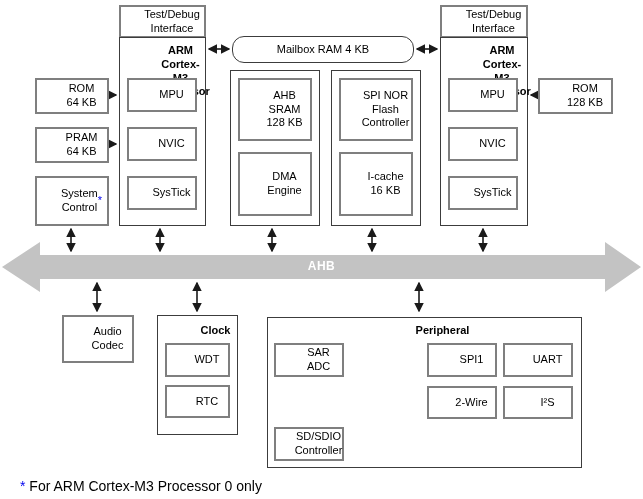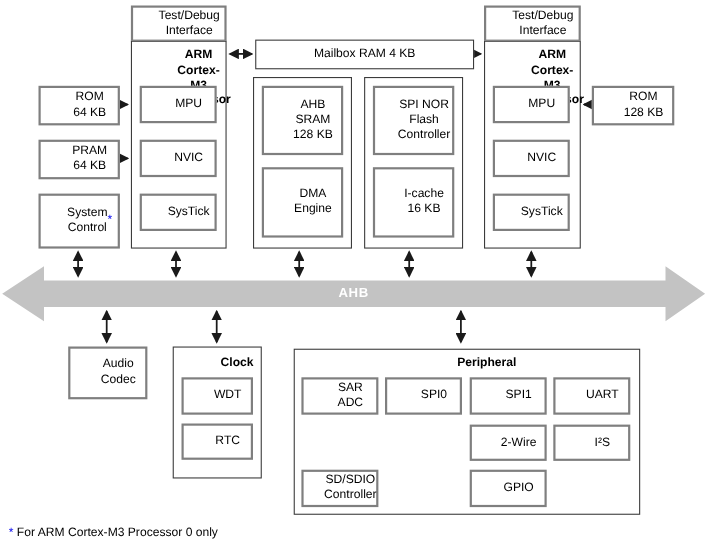--- a/index.html
+++ b/index.html
@@ -42,23 +42,23 @@
     top: 259px;
     text-align: center;
     color: #ffffff;
     font-weight: bold;
     font-size: 12px;
     letter-spacing: 0.5px;
   }
   .blue { color: #0000ee; }
   #footnote {
     position: absolute;
-    left: 8px;
+    left: 20px;
     top: 478px;
-    font-size: 11px;
+    font-size: 14px;
     color: #000;
   }
 </style>
 </head>
 <body>
 
 <div id="canvas">
 
   <svg id="arrow-layer" viewBox="0 0 643 499" xmlns="http://www.w3.org/2000/svg">
     <defs>
@@ -98,21 +98,21 @@
   <div class="box gray" style="left:127px;top:127px;width:70px;height:34px;">NVIC</div>
   <div class="box gray" style="left:127px;top:176px;width:70px;height:34px;">SysTick</div>
 
   <div class="box gray pre" style="left:35px;top:78px;width:74px;height:36px;">ROM
 64 KB</div>
   <div class="box gray pre" style="left:35px;top:127px;width:74px;height:36px;">PRAM
 64 KB</div>
   <div class="box gray pre" style="left:35px;top:176px;width:74px;height:50px;"><span>System
 Control</span><span class="blue">*</span></div>
 
-  <div class="box thin" style="left:232px;top:36px;width:199px;height:27px;">Mailbox RAM 4 KB</div>
+  <div class="box thin" style="left:232px;top:36px;width:182px;height:27px;border-radius:12px;">Mailbox RAM 4 KB</div>
 
   <div class="box thin" style="left:230px;top:70px;width:90px;height:156px;"></div>
   <div class="box gray pre" style="left:238px;top:78px;width:74px;height:63px;">AHB SRAM
 128 KB</div>
   <div class="box gray" style="left:238px;top:152px;width:74px;height:64px;">DMA Engine</div>
 
   <div class="box thin" style="left:331px;top:70px;width:90px;height:156px;"></div>
   <div class="box gray pre" style="left:339px;top:78px;width:74px;height:63px;">SPI NOR
 Flash
 Controller</div>
@@ -139,26 +139,24 @@
     <div class="ctitle bold" style="top:8px;">Clock</div>
   </div>
   <div class="box gray" style="left:165px;top:343px;width:65px;height:34px;">WDT</div>
   <div class="box gray" style="left:165px;top:385px;width:65px;height:33px;">RTC</div>
 
   <div class="box thin container" style="left:267px;top:317px;width:315px;height:151px;">
     <div class="ctitle bold" style="top:6px;">Peripheral</div>
   </div>
 
   <div class="box gray" style="left:274px;top:343px;width:70px;height:34px;">SAR ADC</div>
-  <div class="box gray" style="left:350px;top:343px;width:70px;height:34px;">SPI0</div>
   <div class="box gray" style="left:427px;top:343px;width:70px;height:34px;">SPI1</div>
   <div class="box gray" style="left:503px;top:343px;width:70px;height:34px;">UART</div>
 
   <div class="box gray" style="left:427px;top:386px;width:70px;height:33px;">2-Wire</div>
   <div class="box gray" style="left:503px;top:386px;width:70px;height:33px;">I²S</div>
 
   <div class="box gray pre" style="left:274px;top:427px;width:70px;height:34px;">SD/SDIO
 Controller</div>
-  <div class="box gray" style="left:427px;top:427px;width:70px;height:34px;">GPIO</div>
 
   <div id="footnote"><span class="blue">*</span><span> For ARM Cortex-M3 Processor 0 only</span></div>
 
 </div>
 
 </body></html>

